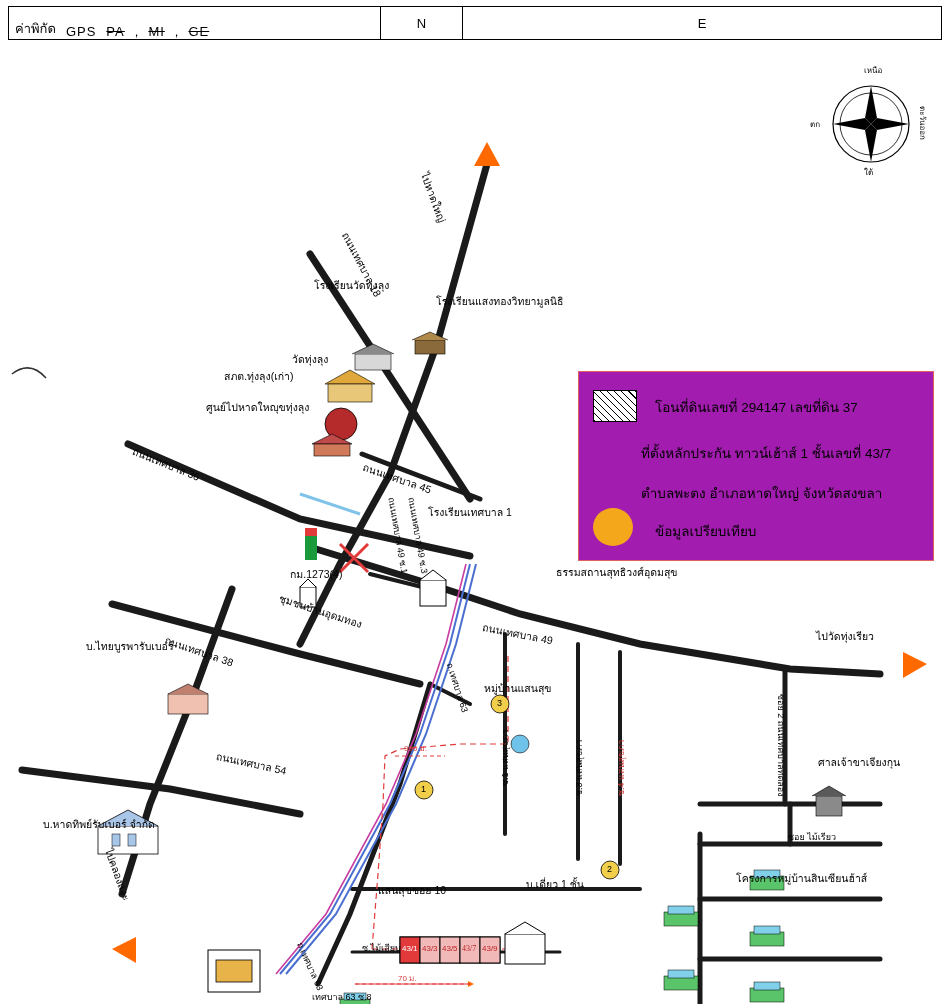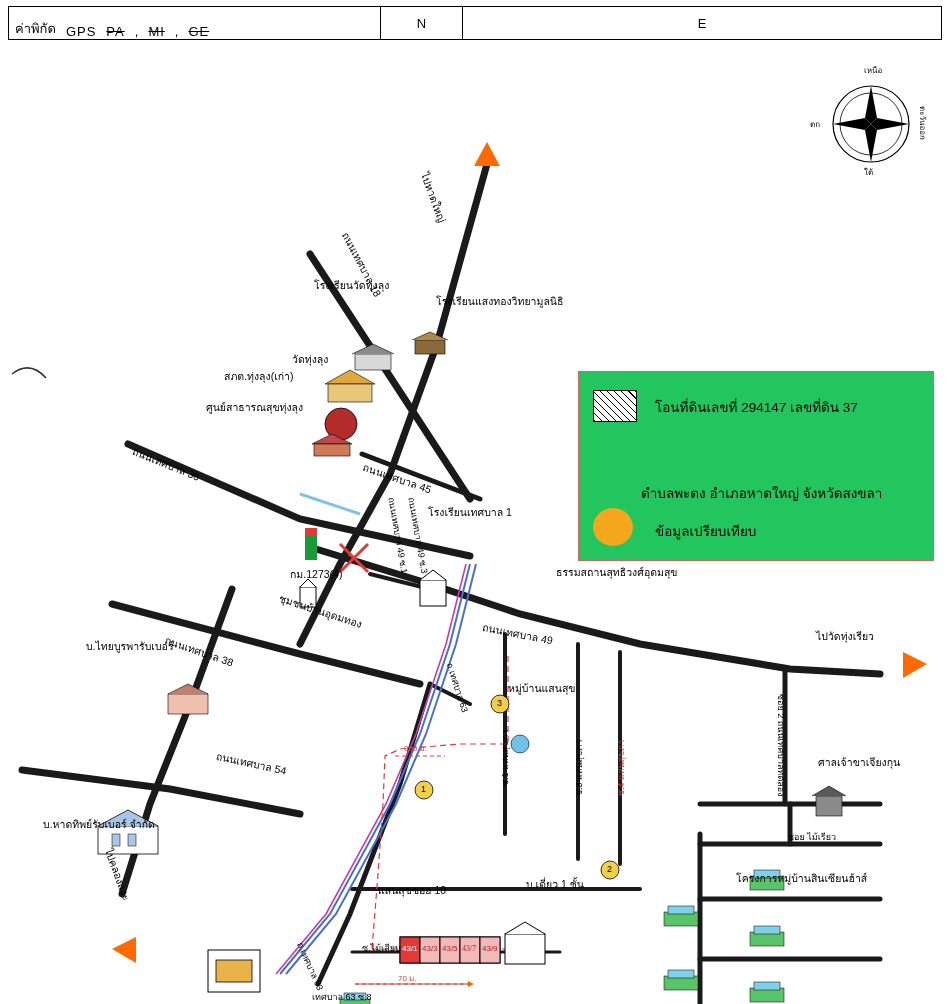--- a/index.html
+++ b/index.html
@@ -15,21 +15,21 @@
   .c-lat{width:222px;border-right:1px solid #000;justify-content:center;font-size:14px;}
   .c-n{width:82px;border-right:1px solid #000;justify-content:center;font-size:13px;}
   .c-lon{width:190px;border-right:1px solid #000;justify-content:center;font-size:14px;}
   .c-e{flex:1;justify-content:center;font-size:13px;}
 
   
   .map{position:absolute;left:0;top:44px;width:950px;height:960px;}
   .map svg{position:absolute;left:0;top:0;}
 
   
-  .legend{position:absolute;left:578px;top:327px;width:356px;height:190px;border:1px solid #e06060;box-sizing:border-box;background:#22c55e;}
+  .legend{position:absolute;left:578px;top:327px;width:356px;height:190px;border:1px solid #e06060;box-sizing:border-box;background:#a21caf;}
   .legend-row{position:absolute;display:flex;align-items:center;}
   .legend-text{font-size:13.5px;color:#000;white-space:nowrap;}
   .hatch-swatch{width:42px;height:30px;border:1px solid #000;background:
      repeating-linear-gradient(45deg,#000 0 1px,#fff 1px 5px);}
   .dot-swatch{width:40px;height:38px;border-radius:50%;background:#f5a71b;}
 
   
   .lab{position:absolute;font-size:10.5px;color:#000;white-space:nowrap;}
   .lab.sm{font-size:9px;}
   .lab.xs{font-size:8px;text-align:center;}
@@ -237,20 +237,23 @@
     <span class="lab xs" style="left:-2px;top:56px;position:absolute;">ตก</span>
     <span class="lab xs" style="left:104px;top:44px;position:absolute;writing-mode:vertical-rl;">ตะวันออก</span>
   </div>
 
   <div class="legend">
     <div class="legend-row" style="left:14px;top:18px;">
       <div class="hatch-swatch"></div>
     </div>
     <div class="legend-row" style="left:76px;top:24px;">
       <span class="legend-text">โอนที่ดินเลขที่ 294147 เลขที่ดิน 37</span>
+    </div>
+    <div class="legend-row" style="left:62px;top:70px;">
+      <span class="legend-text">ที่ตั้งหลักประกัน ทาวน์เฮ้าส์ 1 ชั้นเลขที่ 43/7</span>
     </div>
     <div class="legend-row" style="left:62px;top:110px;">
       <span class="legend-text">ตำบลพะตง อำเภอหาดใหญ่ จังหวัดสงขลา</span>
     </div>
     <div class="legend-row" style="left:14px;top:136px;">
       <div class="dot-swatch"></div>
     </div>
     <div class="legend-row" style="left:76px;top:148px;">
       <span class="legend-text">ข้อมูลเปรียบเทียบ</span>
     </div>
@@ -275,28 +278,28 @@
   <span class="lab sm" style="left:498px;top:742px;transform:rotate(-90deg);transform-origin:left top;">ซ.1 แสนสุขภา</span>
   <span class="lab sm" style="left:572px;top:752px;transform:rotate(-90deg);transform-origin:left top;">ซ.3 แสนสุขภา</span>
   <span class="lab sm red" style="left:614px;top:752px;transform:rotate(-90deg);transform-origin:left top;">ซ.4 แสนสุขภา</span>
   <span class="lab" style="left:116px;top:802px;transform:rotate(70deg);transform-origin:left top;">ไปคลองแงะ</span>
   <span class="lab" style="left:816px;top:584px;">ไปวัดทุ่งเรียว</span>
 
   <span class="lab" style="left:314px;top:233px;">โรงเรียนวัดทุ่งลุง</span>
   <span class="lab" style="left:436px;top:249px;">โรงเรียนแสงทองวิทยามูลนิธิ</span>
   <span class="lab" style="left:292px;top:284px;margin-top:23px;">วัดทุ่งลุง</span>
   <span class="lab" style="left:224px;top:324px;">สภต.ทุ่งลุง(เก่า)</span>
-  <span class="lab" style="left:206px;top:355px;">ศูนย์สาธารณสุขทุ่งลุง</span>
+  <span class="lab" style="left:206px;top:355px;">ศูนย์ไปหาดใหญุขทุ่งลุง</span>
   <span class="lab" style="left:428px;top:460px;">โรงเรียนเทศบาล 1</span>
   <span class="lab" style="left:290px;top:522px;">กม.1273(4)</span>
   <span class="lab" style="left:282px;top:546px;transform:rotate(18deg);transform-origin:left top;">ชุมชนบ้านอุดมทอง</span>
   <span class="lab" style="left:86px;top:594px;">บ.ไทยบูรพารับเบอร์</span>
   <span class="lab" style="left:43px;top:772px;">บ.หาดทิพย์รับเบอร์ จำกัด</span>
   <span class="lab" style="left:556px;top:520px;">ธรรมสถานสุทธิวงศ์อุดมสุข</span>
-  <span class="lab" style="left:484px;top:636px;margin-left:24px;">หมู่บ้านแสนสุข</span>
+  <span class="lab" style="left:484px;top:636px;">หมู่บ้านแสนสุข</span>
   <span class="lab" style="left:818px;top:710px;">ศาลเจ้าขาเจียงกุน</span>
   <span class="lab" style="left:736px;top:826px;">โครงการหมู่บ้านสินเซียนฮ้าส์</span>
   <span class="lab" style="left:526px;top:832px;">บ.เดี่ยว 1 ชั้น</span>
 
   <span class="lab sm" style="left:421px;top:740px;">1</span>
   <span class="lab sm" style="left:607px;top:820px;">2</span>
   <span class="lab sm" style="left:497px;top:654px;">3</span>
 
   <span class="lab xs red" style="left:404px;top:698px;">900 ม.</span>
   <span class="lab xs red" style="left:398px;top:928px;">70 ม.</span>

